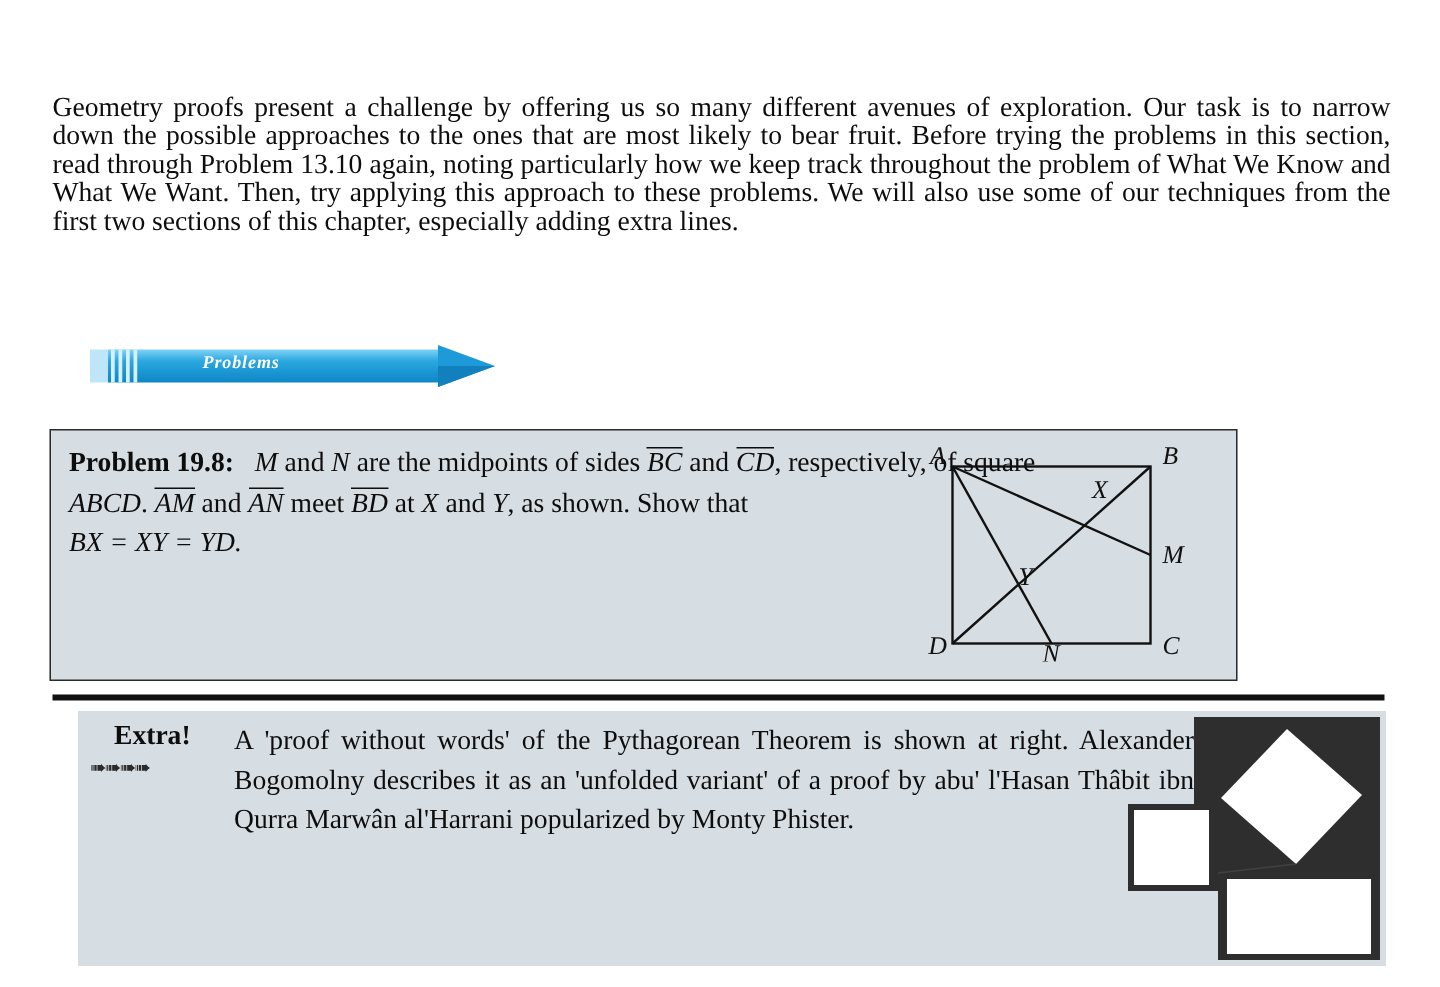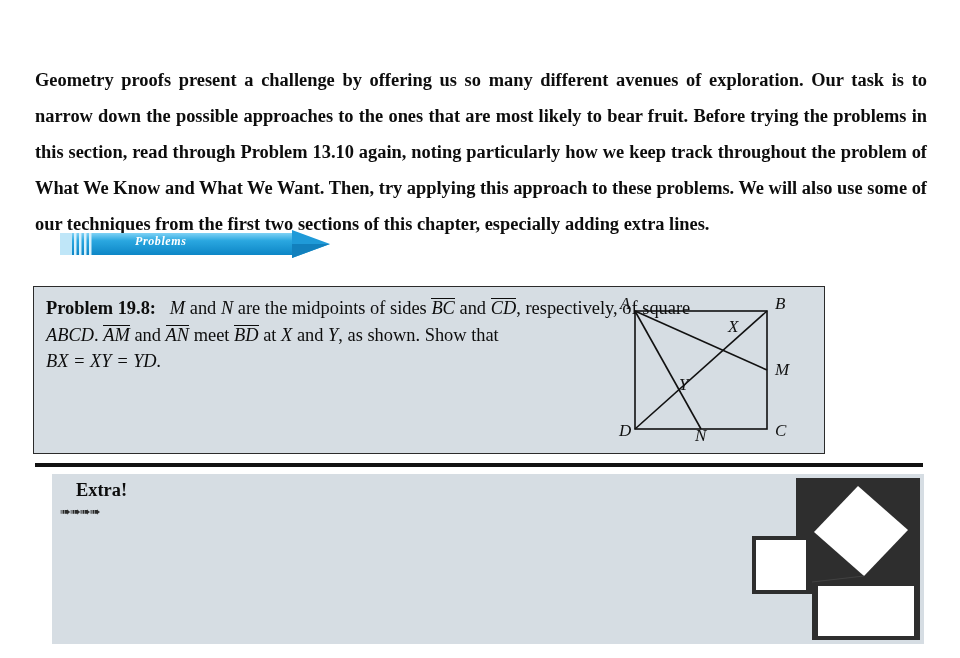--- a/index.html
+++ b/index.html
@@ -37,24 +37,23 @@
     width: 68px;
   }
 
   
   .intro {
     position: absolute;
     left: 35px;
     top: 62px;
     width: 892px;
     font-size: 18.4px;
-    line-height: 36px;
+    line-height: 19px;
     text-align: justify;
     text-justify: inter-word;
-    font-weight: bold;
   }
 
   
   .banner {
     position: absolute;
     left: 60px;
     top: 228px;
     width: 270px;
     height: 32px;
   }
@@ -258,20 +257,21 @@
         </g>
       </svg>
     </div>
   </div>
 
   <div class="divider"></div>
 
   <div class="extra-box">
     <div class="extra-label">Extra!</div>
     <div class="extra-arrows">➠➠➠➠</div>
+    <div class="extra-text">A 'proof without words' of the Pythagorean Theorem is shown at right.  Alexander Bogomolny describes it as an 'unfolded variant' of a proof by abu' l'Hasan Thâbit ibn Qurra Marwân al'Harrani popularized by Monty Phister.</div>
 
     <div class="extra-fig">
       <svg width="168" height="162" viewBox="0 0 168 162">
 
         <rect x="44" y="0" width="124" height="104" fill="#2e2e2e"></rect>
         <rect x="0" y="58" width="60" height="58" fill="#2e2e2e"></rect>
         <rect x="60" y="104" width="108" height="58" fill="#2e2e2e"></rect>
 
         <rect x="4" y="62" width="50" height="50" fill="#ffffff"></rect>
 

